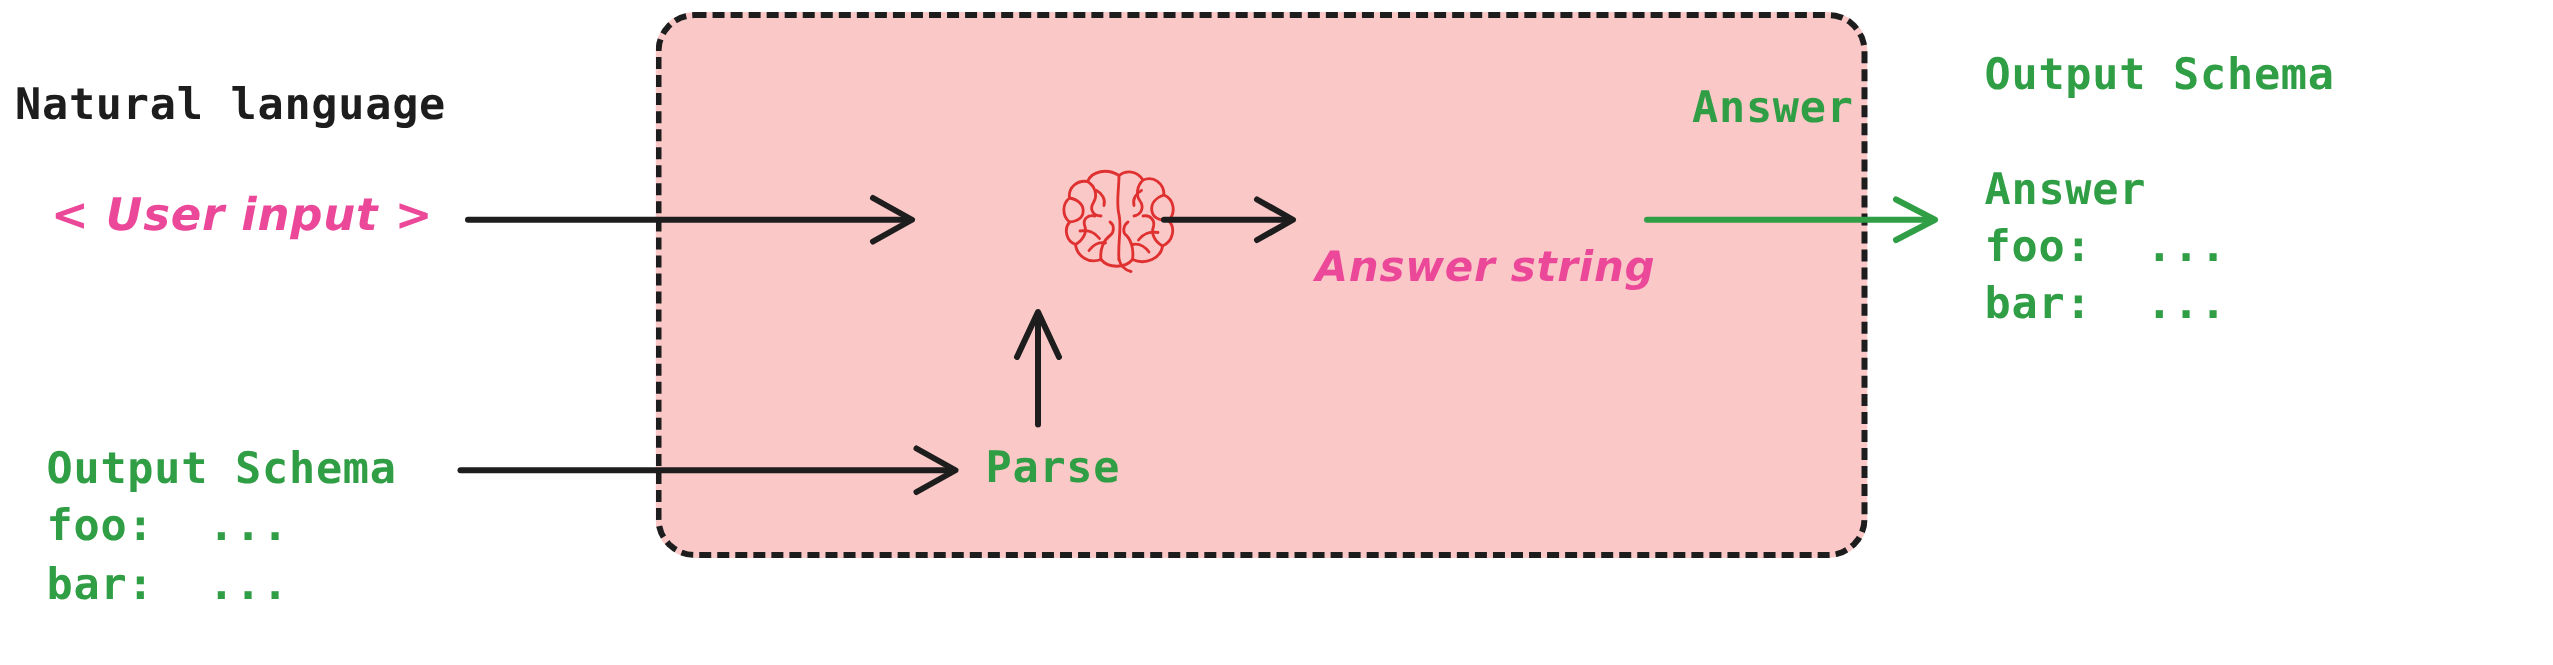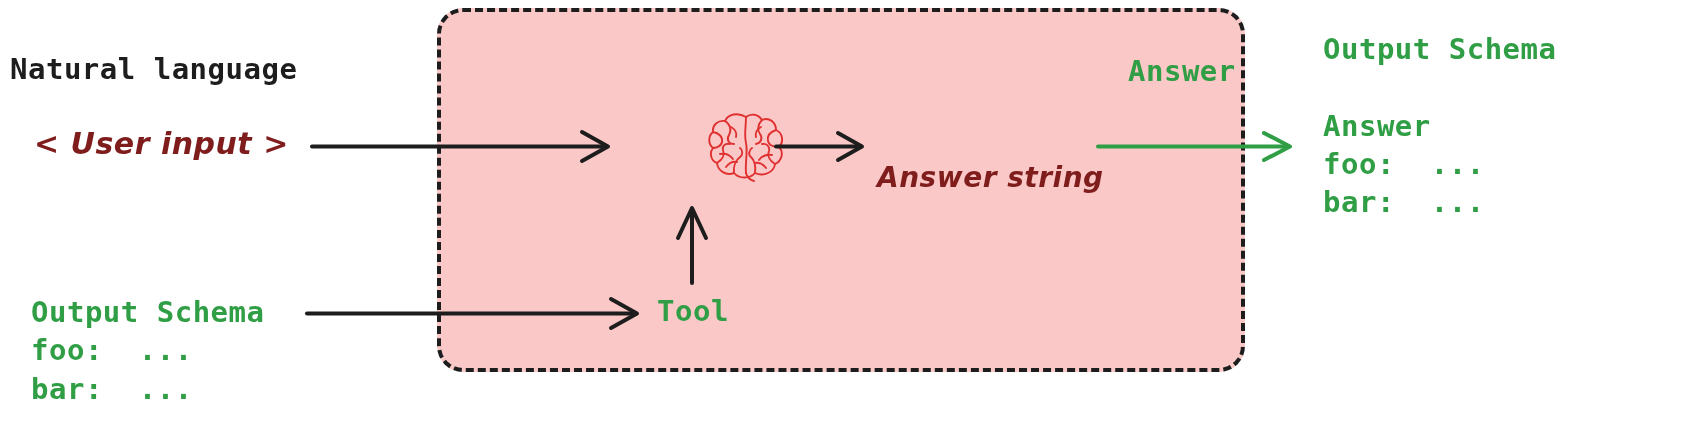--- a/index.html
+++ b/index.html
@@ -36,21 +36,21 @@
     font-weight: 700;
     color: #1d1d1d;
     white-space: pre;
     line-height: 1.0;
   }
   .hand {
     position: absolute;
     font-family: "DejaVu Sans", sans-serif;
     font-weight: 700;
     font-style: italic;
-    color: #7f1d1d;
+    color: #ec4899;
     white-space: pre;
     letter-spacing: 0.5px;
     text-align: right;
   }
   .green { color: #2f9e44; }
 
   #natural-language {
     left: 10px; top: 55px;
     font-size: 29px;
     letter-spacing: 0.5px;
@@ -121,21 +121,21 @@
 
   <div class="hand" id="user-input">&lt; User input &gt;</div>
 
   <div class="mono green" id="left-schema">Output Schema
 foo:  ...
 bar:  ...</div>
 
 
   <div class="mono green" id="parse-label">Answer</div>
 
-  <div class="mono green" id="tool-label">Tool</div>
+  <div class="mono green" id="tool-label">Parse</div>
 
   <div class="hand" id="answer-string">Answer string</div>
 
   <div id="brain-icon">
     <svg viewBox="0 0 80 72" width="80" height="72" aria-hidden="true">
       <g fill="none" stroke="#e03131" stroke-width="1.9" stroke-linecap="round" stroke-linejoin="round">
 
         <path d="M40 7 C32 2 22 4 19 11 C12 10 6 15 7 22
                  C2 26 2 34 7 38 C3 43 5 51 11 53
                  C12 61 20 66 28 63 C33 69 44 69 49 63

